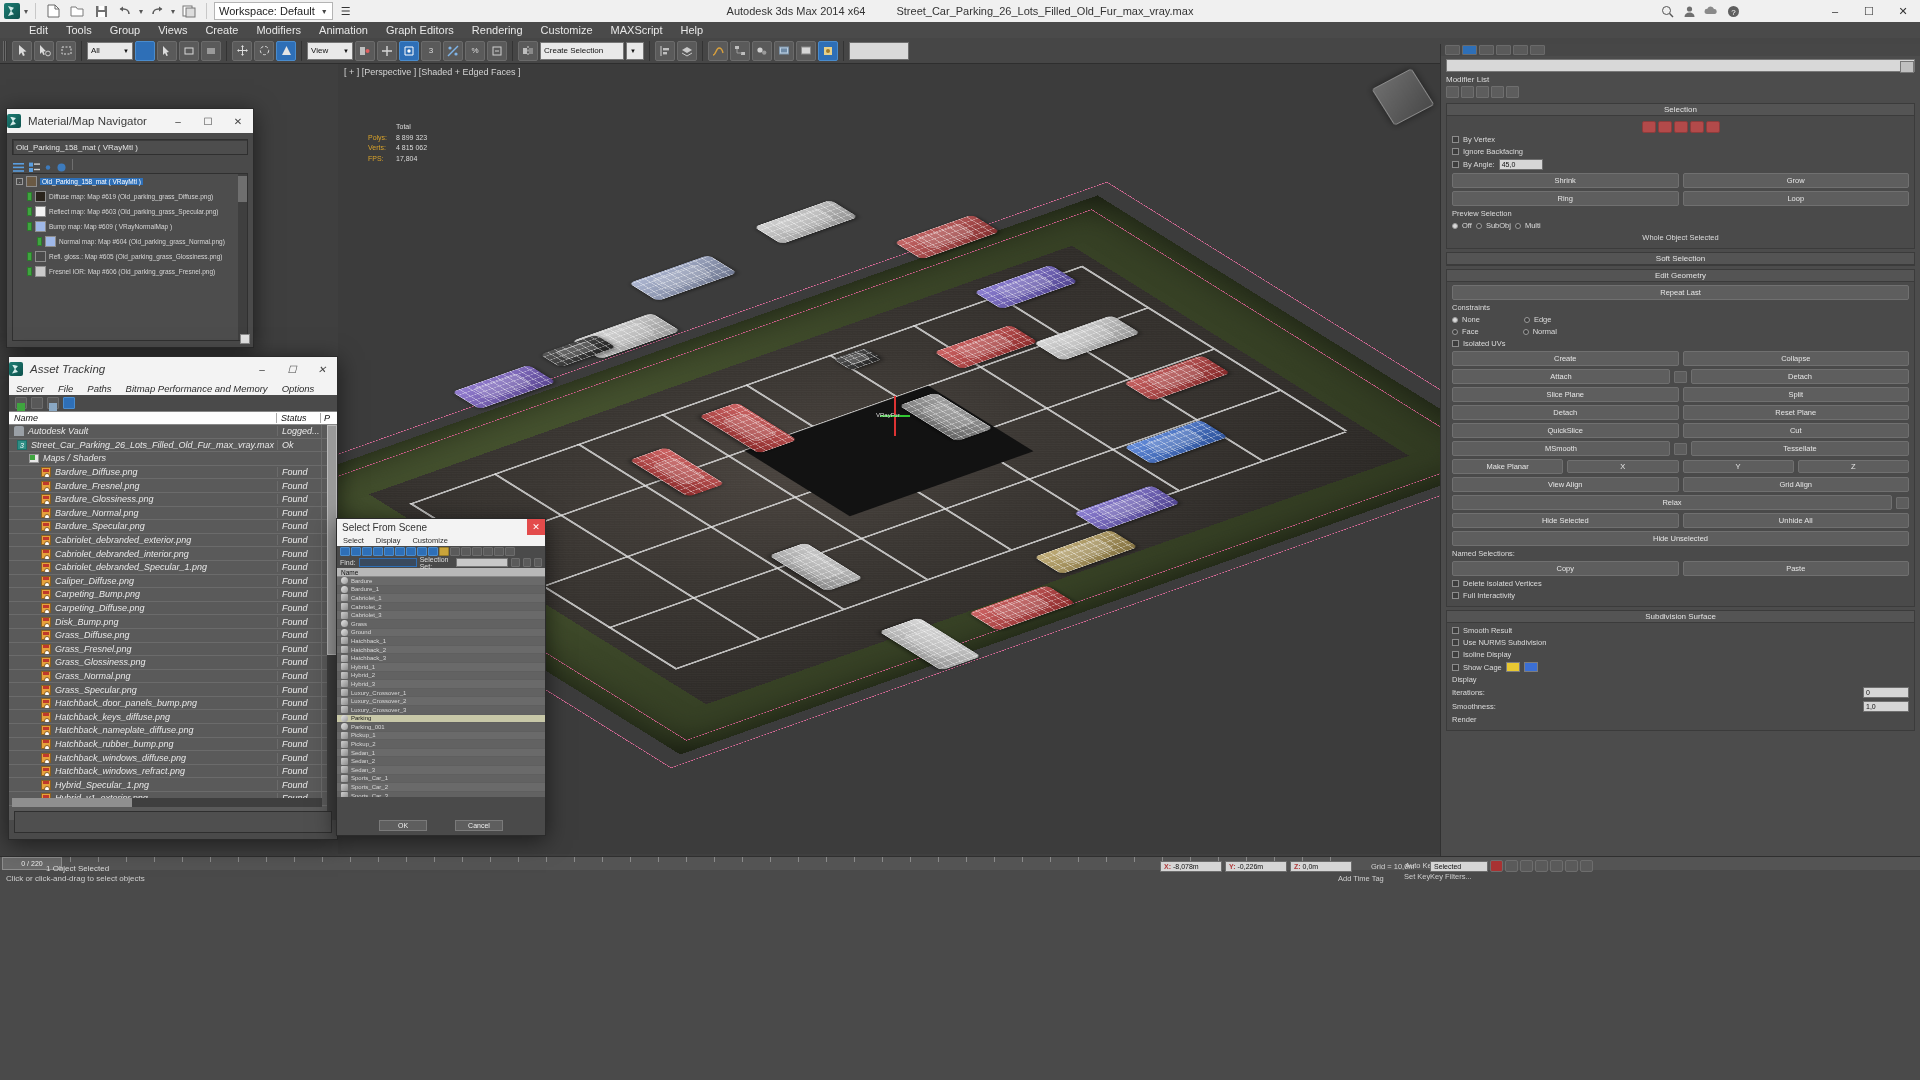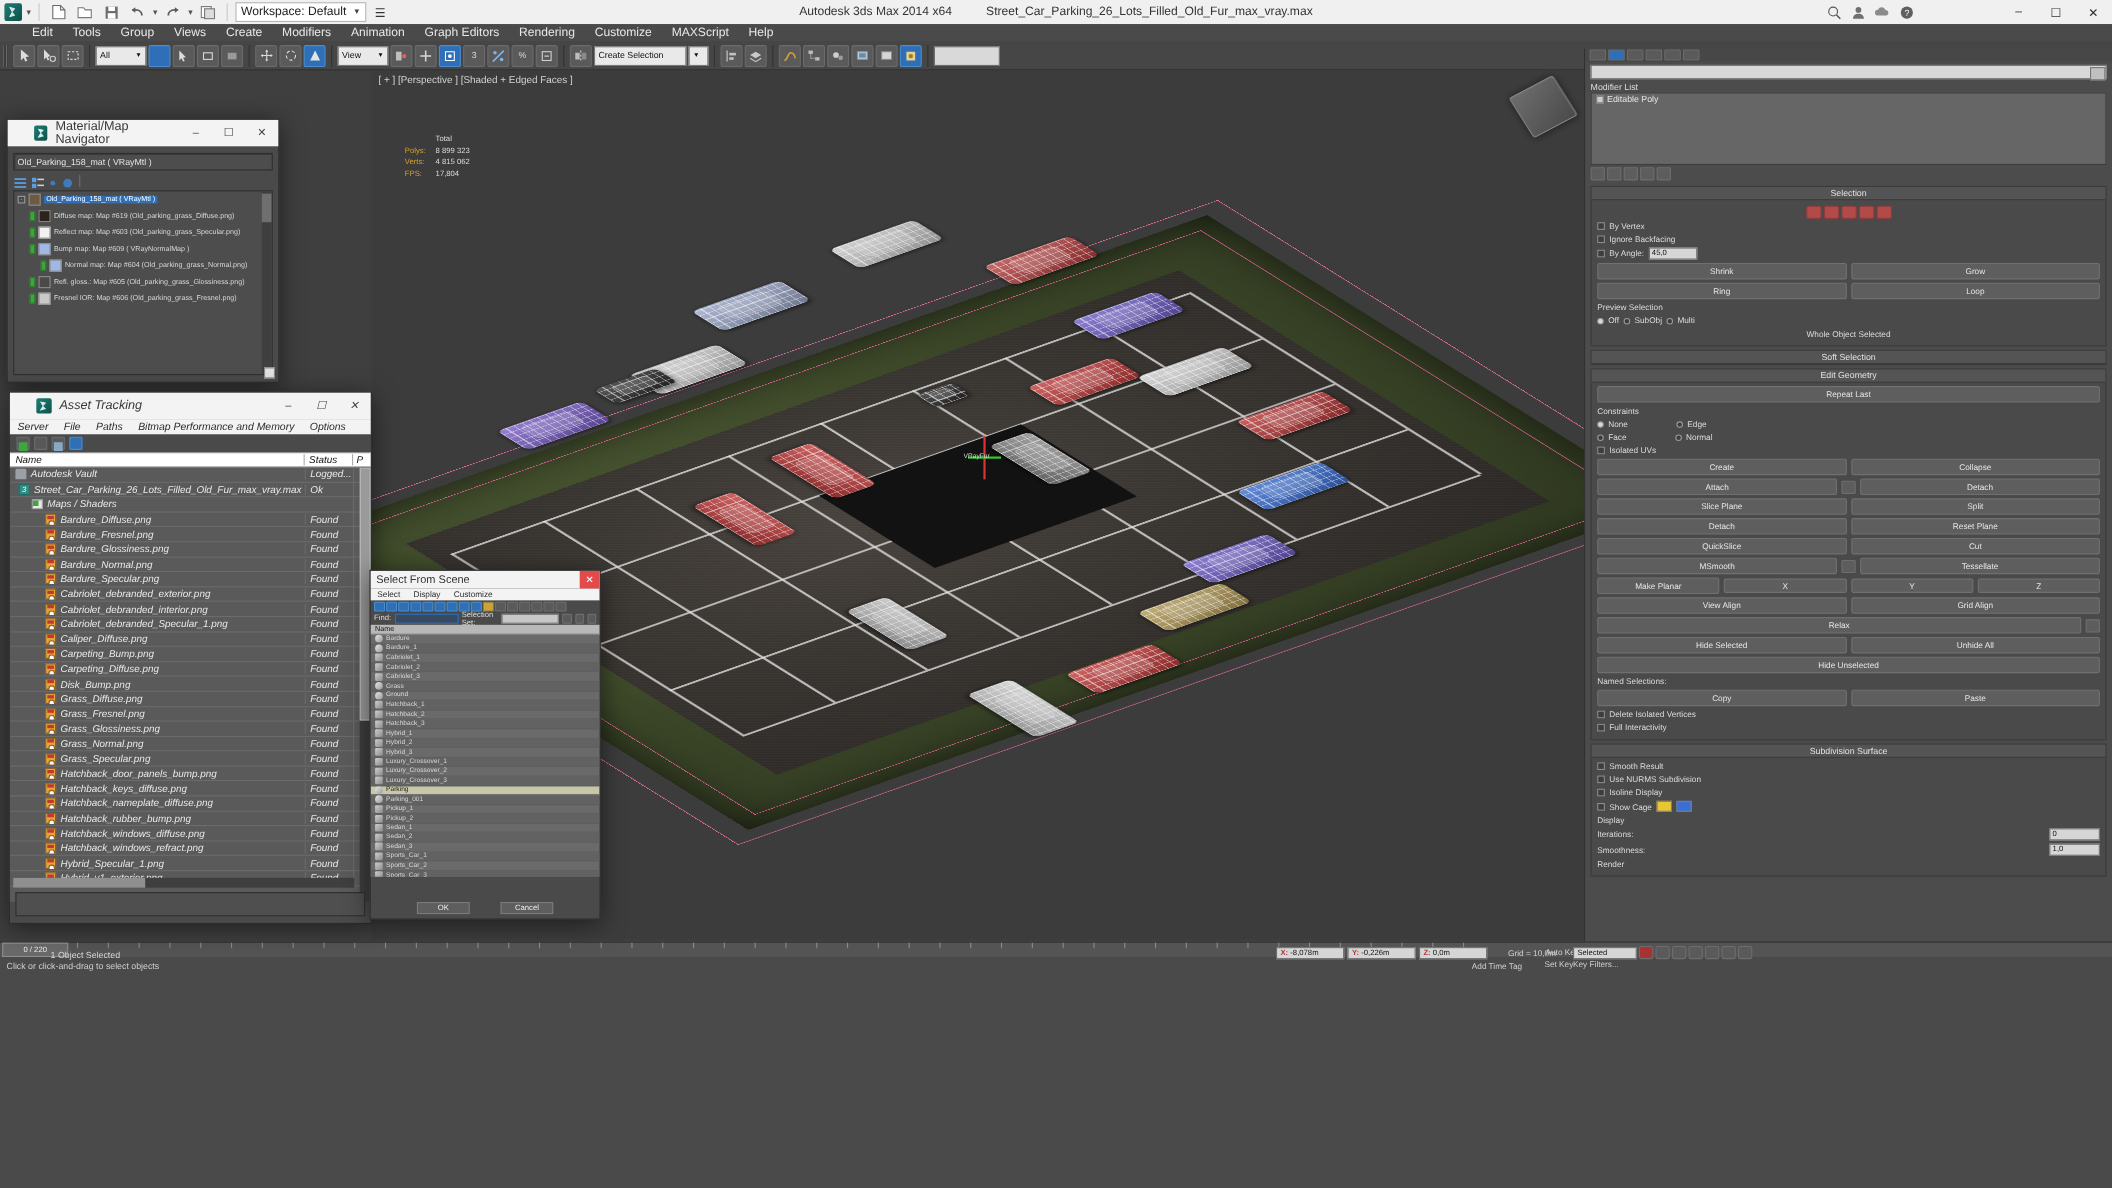--- a/index.html
+++ b/index.html
@@ -178,21 +178,21 @@
   .ab { width:13px; height:12px; background:#5a5a5a; border:1px solid #6d6d6d; border-radius:2px;}
   .ab.rec { background:#a83232; }
   .addtimetag { position:absolute; left:1338px; top:874px; font-size:7.5px; color:#cfcfcf; }
   .setkey { position:absolute; left:1404px; top:872px; font-size:7.5px; color:#cfcfcf; }
   .filtertxt { position:absolute; left:1430px; top:872px; font-size:7.5px; color:#cfcfcf; }
 
   
   .win { position:absolute; background:#4a4a4a; box-shadow:0 4px 22px rgba(0,0,0,.55);
      border:1px solid #2b2b2b; }
   .win-cap { height:24px; background:#f3f3f3; display:flex; align-items:center;
-     padding-left:24px; gap:7px; }
+     padding-left:0; gap:7px; }
   .win-cap .ico { width:14px; height:14px; background:linear-gradient(135deg,#1d7d74,#0e514c);
      border-radius:2px; position:relative; }
   .win-cap .ico:after { content:""; position:absolute; left:3px; top:2.5px; width:6px; height:9px;
      background:#d4ecea; clip-path:polygon(0 0,100% 18%,55% 50%,100% 82%,0 100%,45% 50%); }
   .win-cap .ttl { font-size:11.5px; color:#3a3a3a; }
   .win-cap .btns { margin-left:auto; display:flex; }
   .wcb { width:30px; height:24px; display:flex; align-items:center; justify-content:center;
      font-size:10px; color:#444; }
   .win-menu { height:14px; background:#f3f3f3; display:flex; align-items:center; gap:0;text-align:right; }
   .win-menu .mi { font-size:9.5px; color:#2c2c2c; padding:0 7px; }
@@ -733,26 +733,20 @@
       <div class="cptab act"></div>
       <div class="cptab"></div>
       <div class="cptab"></div>
       <div class="cptab"></div>
       <div class="cptab"></div>
     </div>
     <div class="cp-namebox"></div>
     <div class="cp-colorsw"></div>
 
     <div style="margin:2px 5px 0;font-size:8px;color:#ddd">Modifier List</div>
-    <div class="cp-modlist">
-      <div class="cp-modrow">
-        <span class="chk"></span>
-        <span>Editable Poly</span>
-      </div>
-    </div>
     <div class="cp-iconrow">
       <div class="cp-ic"></div>
       <div class="cp-ic"></div>
       <div class="cp-ic"></div>
       <div class="cp-ic"></div>
       <div class="cp-ic"></div>
     </div>
 
     <div class="cp-rollup">
       <div class="cp-rollup-h">Selection</div>

